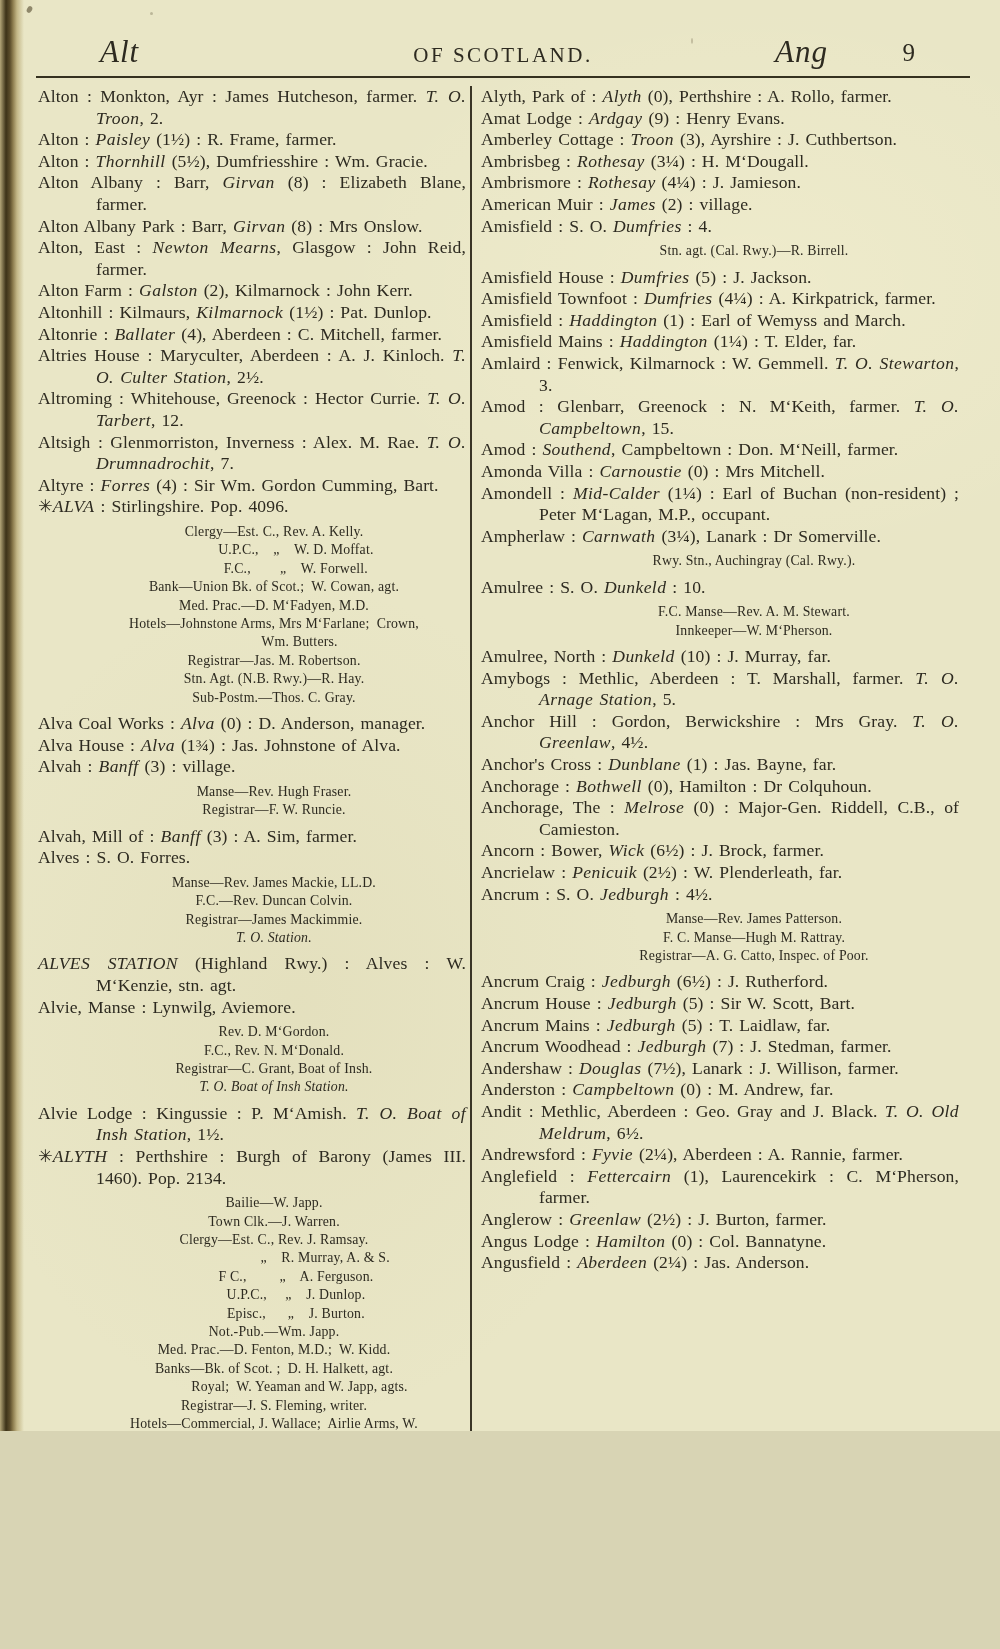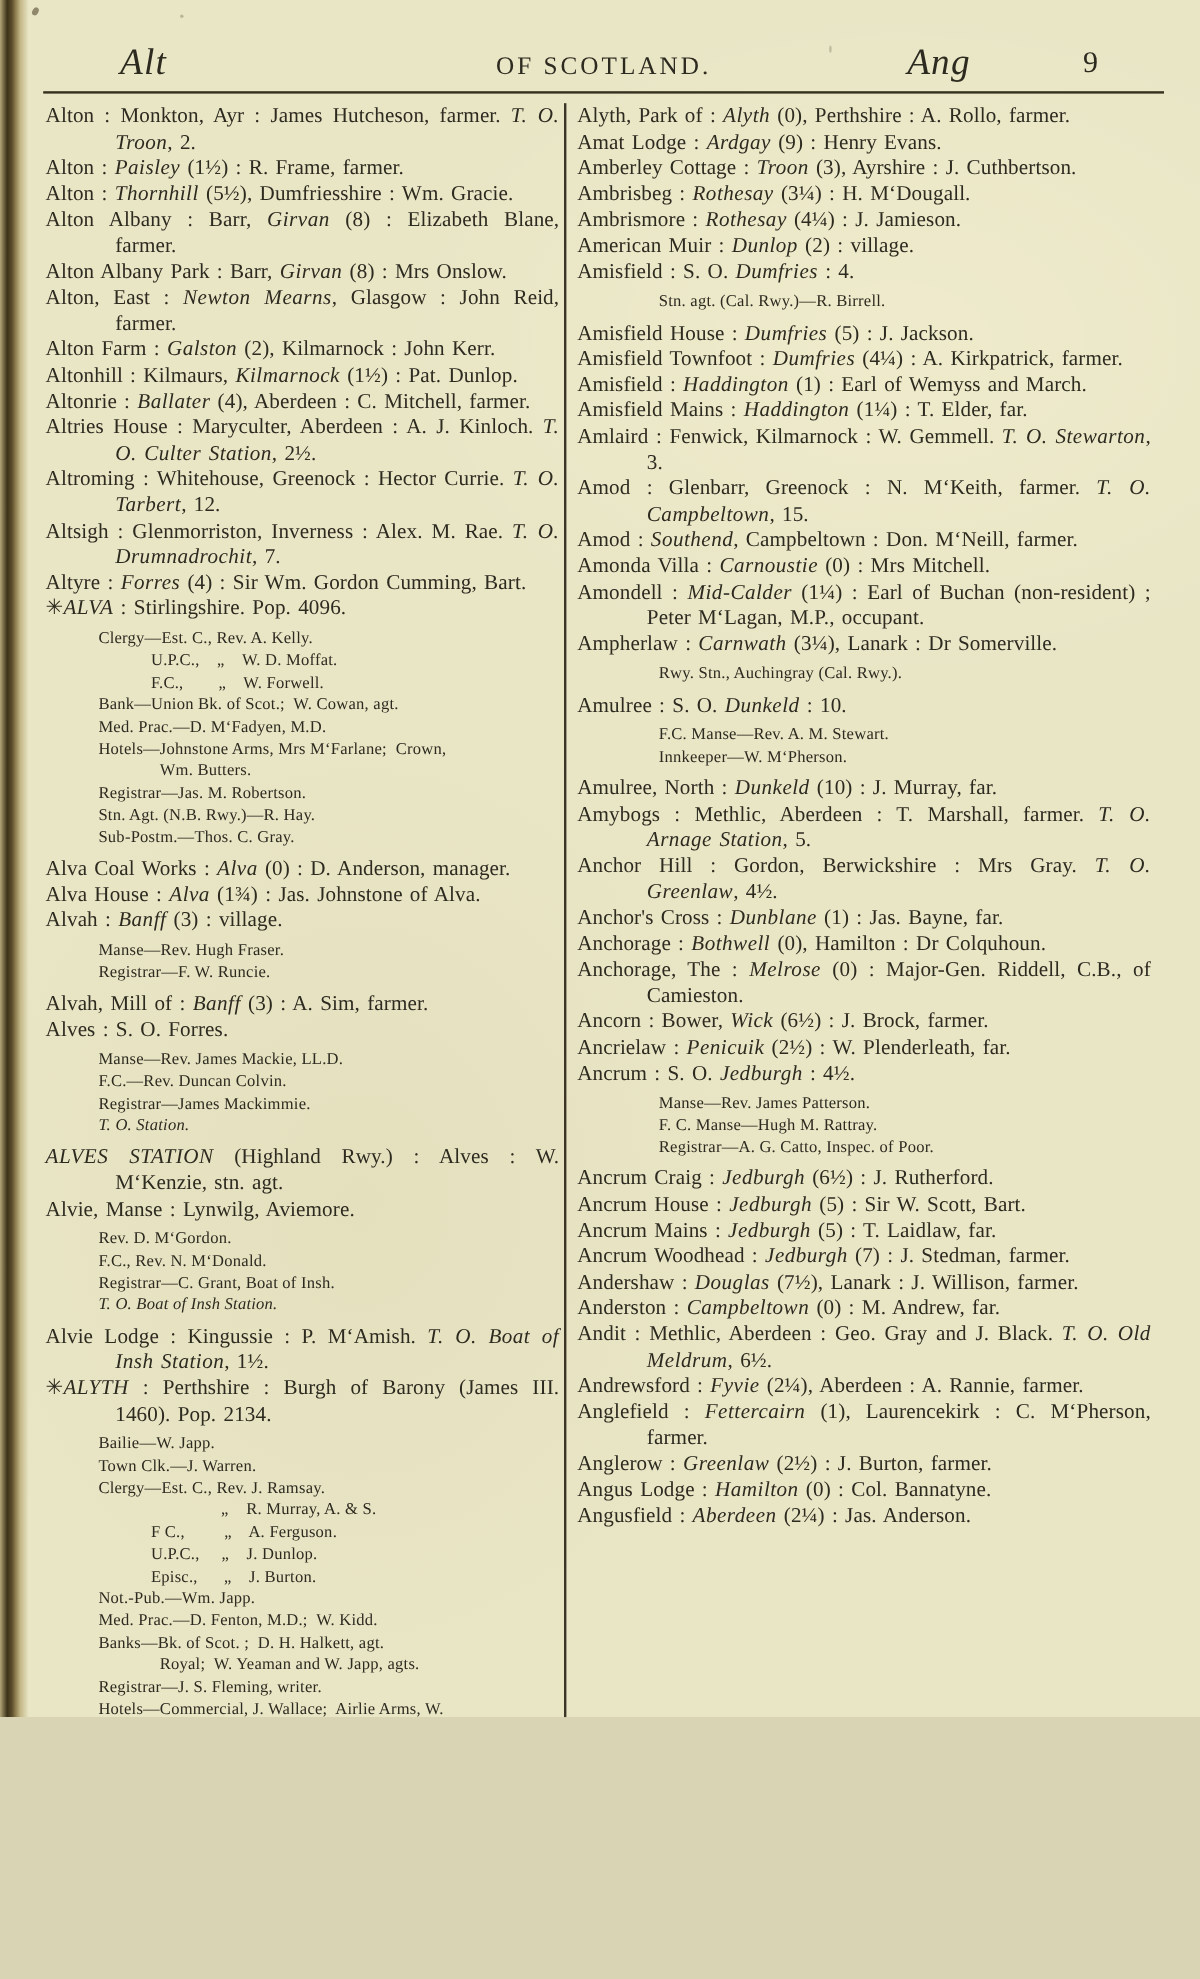--- a/index.html
+++ b/index.html
@@ -12,36 +12,36 @@
     font-family:Liberation Serif, serif;
     color:#2d2a20;
   }
   .gutter{
     position:absolute;left:0;top:0;width:24px;height:100%;
     background:linear-gradient(90deg,#b3a678 0px,#3c3218 6px,#5c4e2c 10px,#8d7d4f 13px,#c3b787 17px,rgba(233,230,198,0) 24px);
   }
   .header{position:absolute;top:34px;left:38px;right:32px;height:44px;}
   .catch{position:absolute;font-style:italic;font-size:31px;letter-spacing:1px;}
   .catch.left{left:62px;top:0;}
-  .catch.right{left:718px;top:0;}
+  .catch.right{left:737px;top:0;}
   .title{position:absolute;left:0;right:0;top:9px;text-align:center;font-size:21px;letter-spacing:2.5px;}
   .pagenum{position:absolute;right:53px;top:5px;font-size:25px;}
   .rule{position:absolute;top:76px;left:36px;right:30px;height:2px;background:#35311f;}
   .columns{position:absolute;top:86px;left:38px;width:930px;display:flex;align-items:flex-start;}
   .col-left{width:428px;}
   .col-right{
     width:478px;margin-left:4px;padding-left:9px;
     border-left:2px solid #3a3526;min-height:1505px;
   }
   .entry{
     font-size:17.6px;line-height:21.6px;text-align:justify;text-align-last:left;
     padding-left:58px;text-indent:-58px;word-spacing:1.5px;letter-spacing:0.1px;
   }
   .entry i{letter-spacing:0.4px;}
-  .subblock{margin:5px 0 6px 44px;}
+  .subblock{margin:5px 0 6px 44px;text-align:center;}
   .col-right .subblock{margin-left:68px;}
   .subline{font-size:13.8px;line-height:18.4px;white-space:pre-wrap;letter-spacing:0.2px;}
   .speck{position:absolute;border-radius:50%;background:rgba(70,58,32,0.55);}
   .s1{left:27px;top:6px;width:5px;height:7px;transform:rotate(30deg);}
   .s2{left:150px;top:12px;width:3px;height:3px;opacity:.5;}
   .s3{left:691px;top:38px;width:2px;height:6px;opacity:.45;}
 </style>
 </head>
 <body>
 
@@ -127,21 +127,21 @@
           <div class="subline">              Duff.</div>
           <div class="subline">Sub-Postm.—W. Mollison.</div>
         </div>
       </div>
     <div class="col col-right">
         <div class="entry">Alyth, Park of : <i>Alyth</i> (0), Perthshire : A. Rollo, farmer.</div>
         <div class="entry">Amat Lodge : <i>Ardgay</i> (9) : Henry Evans.</div>
         <div class="entry">Amberley Cottage : <i>Troon</i> (3), Ayrshire : J. Cuthbertson.</div>
         <div class="entry">Ambrisbeg : <i>Rothesay</i> (3¼) : H. M‘Dougall.</div>
         <div class="entry">Ambrismore : <i>Rothesay</i> (4¼) : J. Jamieson.</div>
-        <div class="entry">American Muir : <i>Dunlop</i> (2) : village.</div>
+        <div class="entry">American Muir : <i>James</i> (2) : village.</div>
         <div class="entry">Amisfield : S. O. <i>Dumfries</i> : 4.</div>
         <div class="subblock">
           <div class="subline">Stn. agt. (Cal. Rwy.)—R. Birrell.</div>
         </div>
         <div class="entry">Amisfield House : <i>Dumfries</i> (5) : J. Jackson.</div>
         <div class="entry">Amisfield Townfoot : <i>Dumfries</i> (4¼) : A. Kirkpatrick, farmer.</div>
         <div class="entry">Amisfield : <i>Haddington</i> (1) : Earl of Wemyss and March.</div>
         <div class="entry">Amisfield Mains : <i>Haddington</i> (1¼) : T. Elder, far.</div>
         <div class="entry">Amlaird : Fenwick, Kilmarnock : W. Gemmell.  <i>T. O. Stewarton</i>, 3.</div>
         <div class="entry">Amod : Glenbarr, Greenock : N. M‘Keith, farmer.  <i>T. O. Campbeltown</i>, 15.</div>

